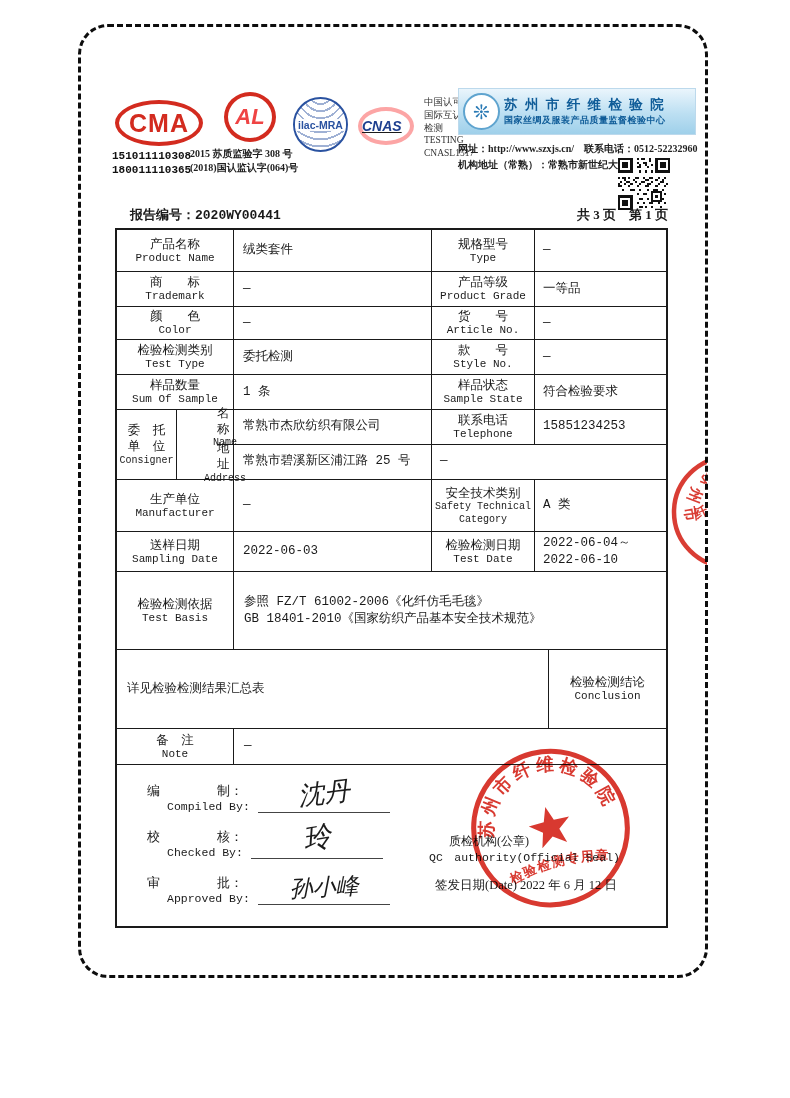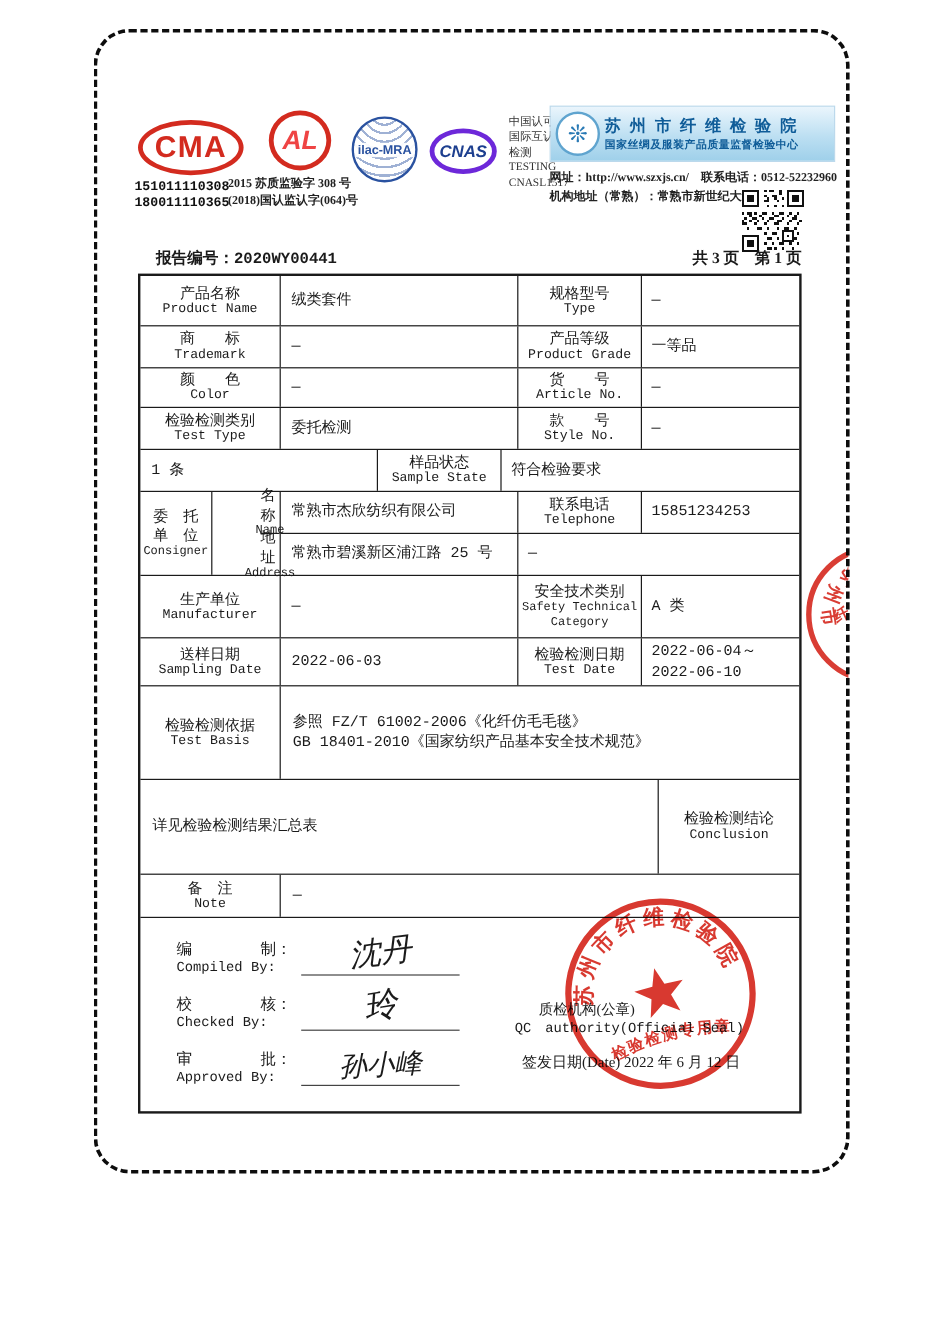--- a/index.html
+++ b/index.html
@@ -17,22 +17,22 @@
     font-weight:bold; font-size:11px; line-height:1.25; color:#111; }
   .al-box { position:absolute; left:112px; top:0; width:52px; height:50px; border:4px solid #d32b1f;
     border-radius:50%; display:flex; align-items:center; justify-content:center; }
   .al-txt { color:#ef4444; font-weight:bold; font-style:italic; font-size:22px; font-family:"Liberation Sans",sans-serif; }
   .al-lines { position:absolute; left:78px; top:55px; font-size:10px; font-weight:bold; line-height:1.35; color:#222; white-space:nowrap; }
   .ilac { position:absolute; left:181px; top:5px; width:55px; height:55px; border-radius:50%;
     border:2px solid #2a52a0; overflow:hidden;
     background:repeating-radial-gradient(ellipse 70px 90px at 50% -30%, rgba(42,82,160,.0) 0 4px, rgba(42,82,160,.45) 4px 5.5px); }
   .ilac-label { position:absolute; left:0; top:20px; width:100%; background:rgba(255,255,255,.92);
     color:#2a52a0; font-family:"Liberation Sans",sans-serif; font-weight:bold; font-size:10.5px; text-align:center; }
-  .cnas { position:absolute; left:246px; top:15px; width:56px; height:38px; border:4px solid #6d28d9;
-    border-radius:50%; display:flex; align-items:center; justify-content:center; }
+  .cnas { position:absolute; left:246px; top:15px; width:56px; height:38px; border:4px solid #fca5a5;
+    border-radius:50%; display:flex; align-items:center; justify-content:flex-start;text-decoration:underline; }
   .cnas-txt { color:#1d3f8f; font-weight:bold; font-style:italic; font-size:14px; font-family:"Liberation Sans",sans-serif; }
   .cnas-lines { position:absolute; left:312px; top:4px; font-size:9.5px; line-height:1.35; color:#333; }
 
   
   .banner { position:absolute; left:458px; top:88px; width:238px; height:47px;
     background:linear-gradient(180deg,#eaf5fc 0%,#bcdff2 55%,#9fd0ea 100%);
     display:flex; align-items:center; padding-left:4px; border:1px solid #bcd9ec; }
   .banner-logo { width:37px; height:37px; background:#fff; border:2px solid #5fa4cf; border-radius:50%;
     display:flex; align-items:center; justify-content:center; color:#2a7ab5; font-size:20px; flex:0 0 auto; }
   .banner-text { margin-left:4px; }
@@ -71,21 +71,21 @@
   .con-right .subrow:last-child { border-bottom:none; }
   .con-right .v1 { border-right:1px solid #1a1a1a; display:flex; flex-direction:column; justify-content:center; }
   .con-right .l2 { border-right:1px solid #1a1a1a; display:flex; flex-direction:column; justify-content:center; }
   .con-right .v2 { display:flex; flex-direction:column; justify-content:center; }
   .wide-v { flex:1; padding-left:10px; }
 
   
   .sign-area { position:relative; height:161px; }
   .sig-row { position:absolute; display:flex; align-items:flex-end; }
   .sig-label .zh-line { display:flex; justify-content:space-between; width:96px; font-size:13px; }
-  .sig-label .en-line { font-size:11.5px; font-family:"Liberation Mono",monospace; }
+  .sig-label .en-line { font-size:11.5px; font-family:"Liberation Mono",monospace;margin-left:20px; }
   .sig-line { position:relative; width:132px; border-bottom:1.5px solid #444; height:34px; margin-left:8px; }
   .sig-text { position:absolute; bottom:1px; width:100%; text-align:center; font-style:italic;
     color:#1b1b1b; white-space:nowrap; }
   .sig1 { font-size:26px; transform:rotate(-7deg); }
   .sig2 { font-size:28px; transform:rotate(-10deg); }
   .sig3 { font-size:23px; transform:rotate(-3deg); }
   .qc-block { position:absolute; left:312px; top:68px; font-size:12px; line-height:1.4; }
   .qc-line1 { padding-left:20px; }
   .qc-line2 { font-family:"Liberation Mono",monospace; font-size:11.5px; }
   .qc-date { position:absolute; left:318px; top:112px; font-size:12.5px; }
@@ -226,20 +226,24 @@
       <div class="cell l2">
           <span class="zh">款　　号</span>
           <span class="en">Style No.</span>
         </div>
       <div class="cell v2">
           <span class="val">—</span>
         </div>
     </div>
 
     <div class="trow" style="height:35px">
+      <div class="cell lbl">
+          <span class="zh">样品数量</span>
+          <span class="en">Sum Of Sample</span>
+        </div>
       <div class="cell v1">
           <span class="val">1 条</span>
         </div>
       <div class="cell l2">
           <span class="zh">样品状态</span>
           <span class="en">Sample State</span>
         </div>
       <div class="cell v2">
           <span class="val">符合检验要求</span>
         </div>

